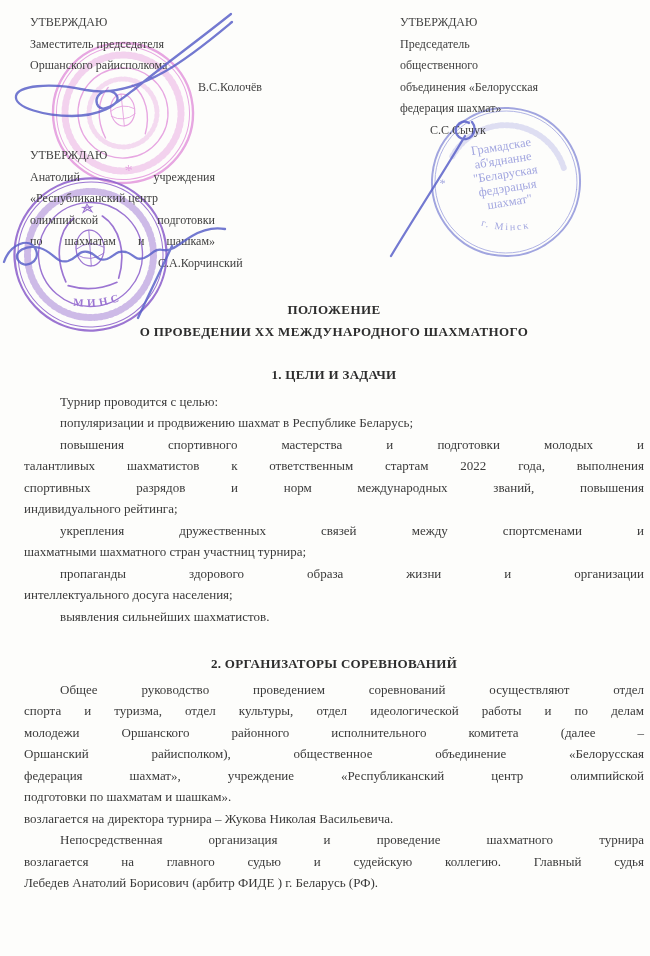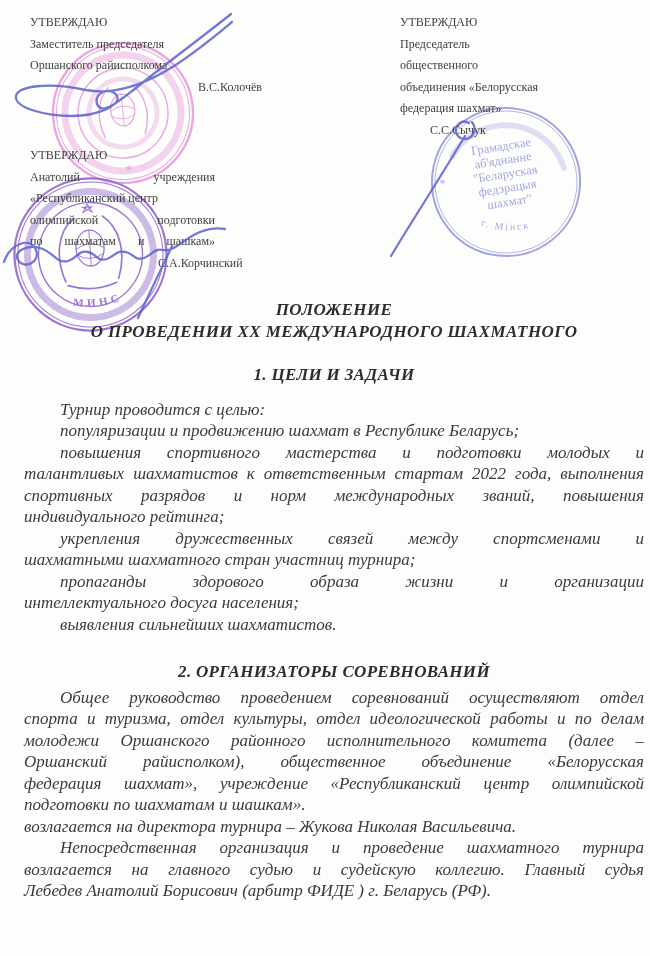--- a/index.html
+++ b/index.html
@@ -14,24 +14,24 @@
   .appr1 { left:30px; top:12px; width:232px; }
   .appr2 { left:400px; top:12px; width:205px; }
   .appr3 { left:30px; top:145px; width:185px; }
   .appr .ln { min-height:21.5px; }
   .spread { text-align:justify; text-align-last:justify; }
   .name-right { text-align:right; }
   .name-ind2 { margin-left:30px; }
   .name-ind3 { margin-left:128px; width:max-content; white-space:nowrap; }
   
   .doc { position:absolute; z-index:2; left:24px; top:299px; width:620px;
-         font-size:17px; line-height:21.5px; color:#3a3a3a;font-style:italic; }
+         font-size:13px; line-height:21.5px; color:#3a3a3a; }
   .title-line { text-align:center; font-weight:bold; color:#2d2d2d; letter-spacing:.4px; }
   .sec-head { text-align:center; font-weight:bold; color:#2d2d2d; letter-spacing:.3px; }
-  .h1gap { margin-top:22px; margin-bottom:13px; }
+  .h1gap { margin-top:22px; margin-bottom:5px; }
   .h2gap { margin-top:26px; margin-bottom:4px; }
   .para { margin:0; }
   .ln { min-height:21.5px; }
   .fit { text-align:justify; text-align-last:justify; }
   .ind { text-indent:36px; }
   
   .stamp { position:absolute; z-index:1; pointer-events:none; }
   .stamp-pink { left:48px; top:38px; transform:rotate(-6deg); opacity:.72; }
   .stamp-emblem { left:8px; top:172px; transform:rotate(-4deg); opacity:.88; }
   .stamp-fed { left:428px; top:104px; transform:rotate(6deg); opacity:.8; }

